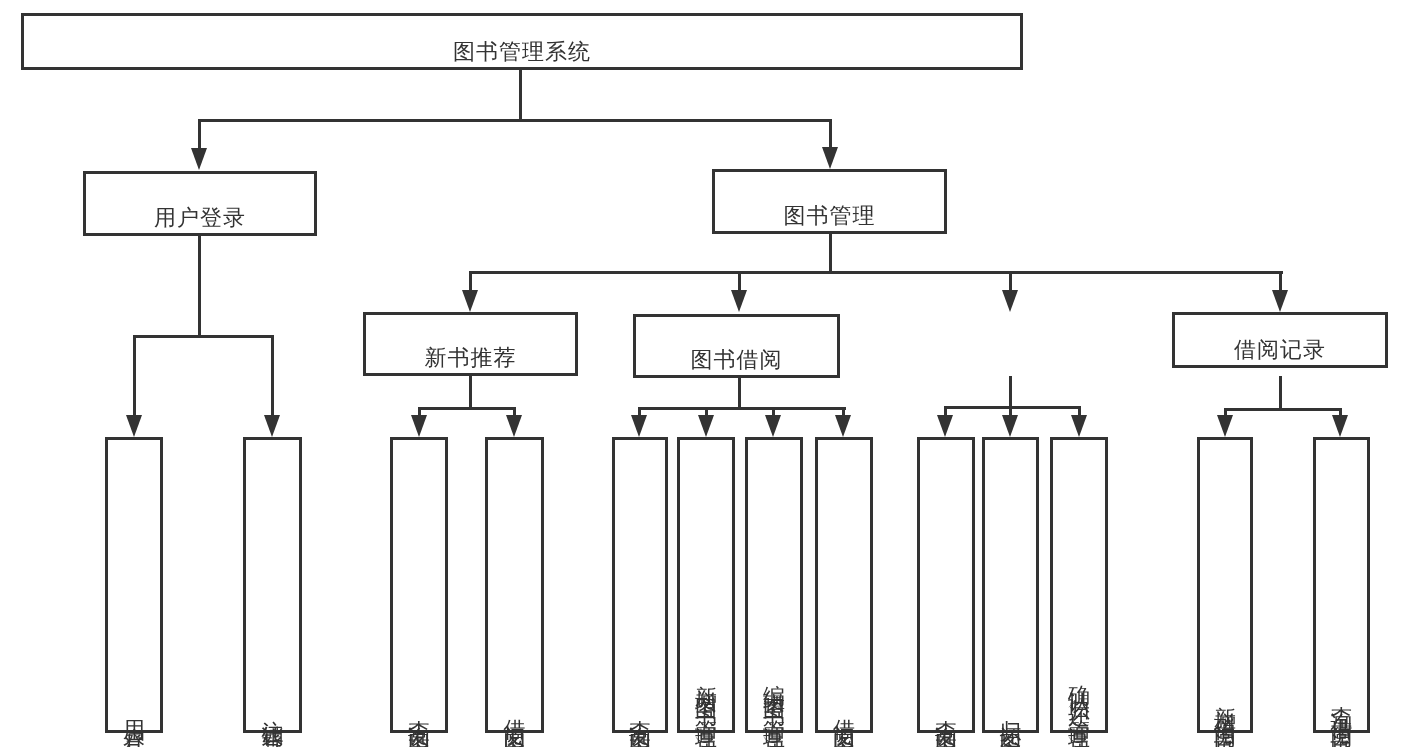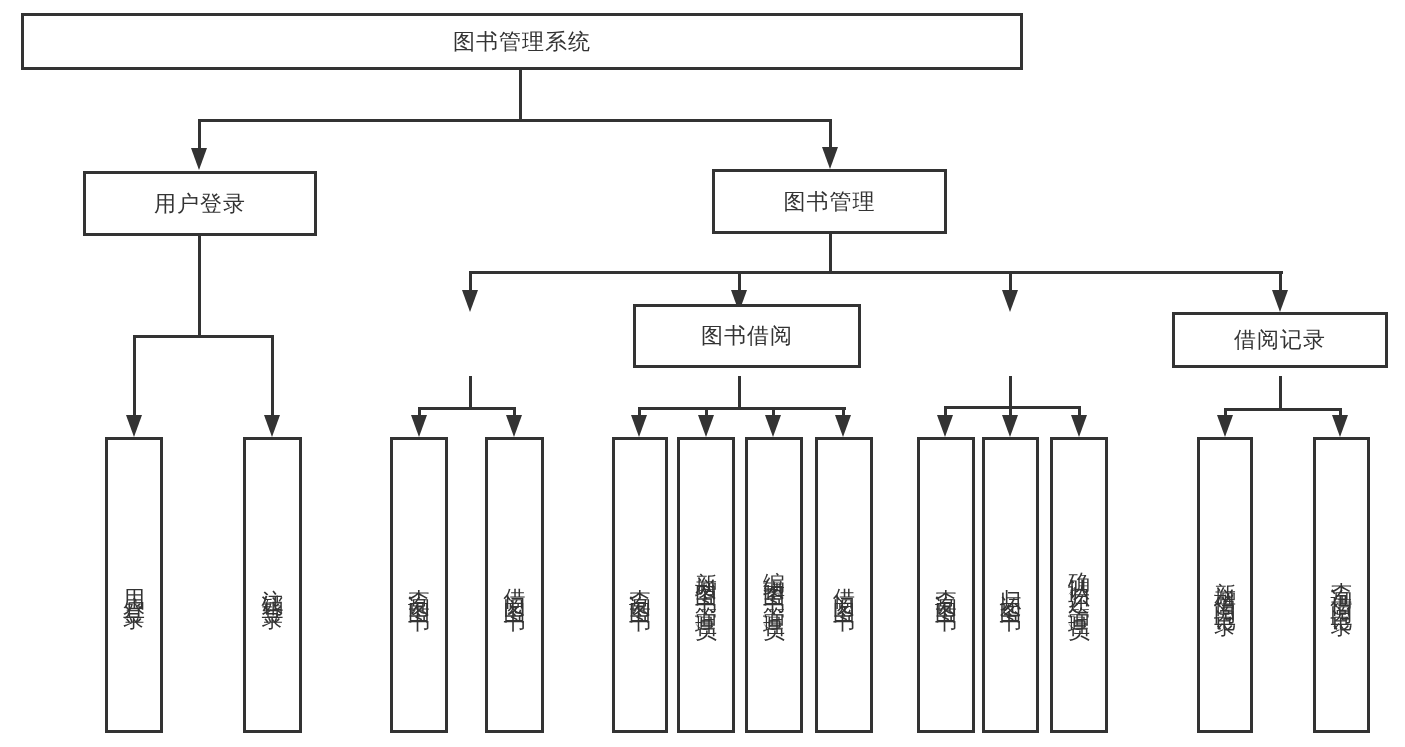--- a/index.html
+++ b/index.html
@@ -2,21 +2,21 @@
 <html><head>
 <meta charset="utf-8">
 <style>
   html,body{margin:0;padding:0;background:#ffffff;}
   .canvas{
     position:relative;width:1405px;height:747px;background:#ffffff;overflow:hidden;
     font-family:"Liberation Sans","DejaVu Sans",sans-serif;color:#333;
   }
   .box{
     position:absolute;box-sizing:border-box;border:3px solid #333333;background:#ffffff;
-    display:flex;align-items:center;justify-content:center;
+    display:flex;align-items:flex-end;justify-content:center;
   }
   .box .lbl{font-size:22px;color:#333;letter-spacing:1px;white-space:nowrap;}
   .leaf{top:437px;height:296px;}
   .leaf .vtext{
     writing-mode:vertical-rl;text-orientation:mixed;
     font-size:22px;letter-spacing:7px;line-height:1;color:#333;white-space:nowrap;
   }
   .hline,.vline{position:absolute;background:#333333;}
   .arrow{
     position:absolute;width:0;height:0;
@@ -62,21 +62,24 @@
   <div class="hline" style="left:469px;top:271px;width:814px;height:3px"></div>
   <div class="vline" style="left:469px;top:271px;width:3px;height:20px"></div>
   <div class="arrow" style="left:462px;top:290px"></div>
   <div class="vline" style="left:738px;top:271px;width:3px;height:20px"></div>
   <div class="arrow" style="left:731px;top:290px"></div>
   <div class="vline" style="left:1009px;top:271px;width:3px;height:20px"></div>
   <div class="arrow" style="left:1002px;top:290px"></div>
   <div class="vline" style="left:1279px;top:271px;width:3px;height:20px"></div>
   <div class="arrow" style="left:1272px;top:290px"></div>
 
-  <div class="box" style="left:633px;top:304px;width:228px;height:64px">
+  <div class="box" style="left:363px;top:312px;width:215px;height:64px">
+    <span class="lbl">新书推荐</span>
+  </div>
+  <div class="box" style="left:633px;top:314px;width:207px;height:64px">
     <span class="lbl">图书借阅</span>
   </div>
   <div class="box" style="left:1172px;top:312px;width:216px;height:56px">
     <span class="lbl">借阅记录</span>
   </div>
 
   <div class="vline" style="left:469px;top:376px;width:3px;height:34px"></div>
   <div class="hline" style="left:418px;top:407px;width:98px;height:3px"></div>
   <div class="vline" style="left:418px;top:407px;width:3px;height:10px"></div>
   <div class="arrow" style="left:411px;top:415px"></div>

